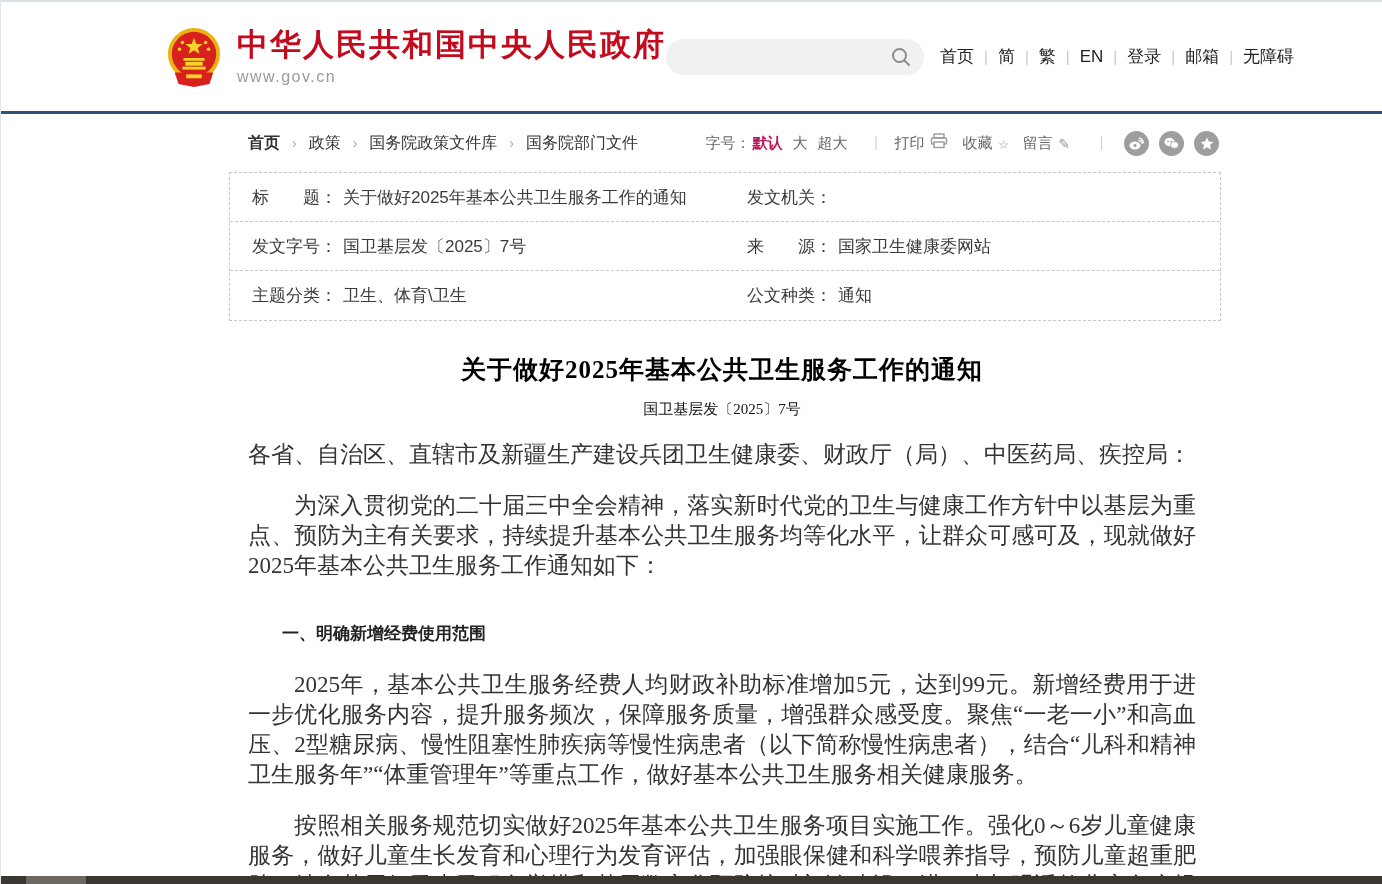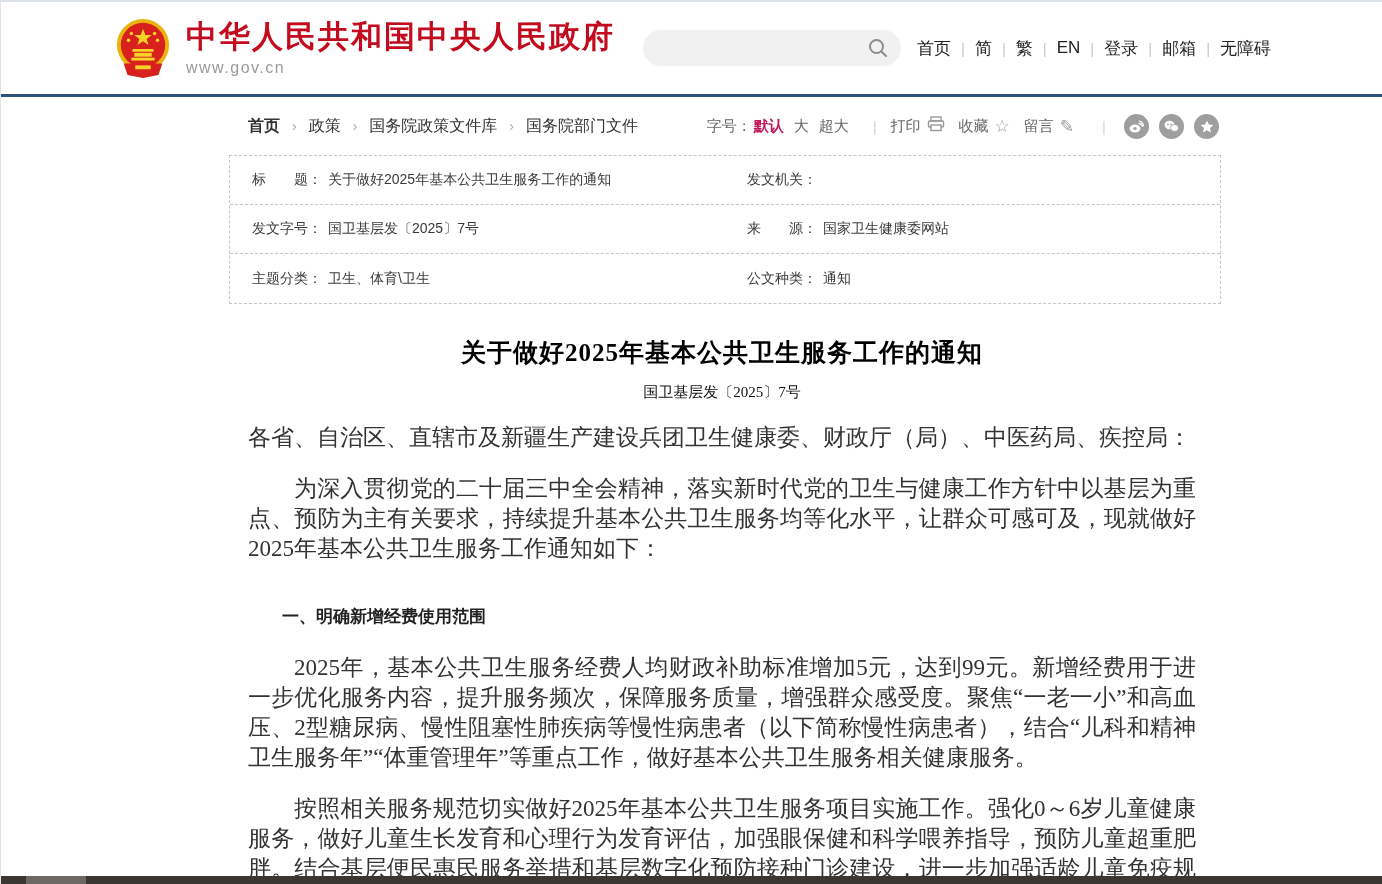--- a/index.html
+++ b/index.html
@@ -1,22 +1,22 @@
 <!DOCTYPE html>
 <html><head>
 <meta charset="utf-8">
 <style>
   * { margin:0; padding:0; box-sizing:border-box; }
   html,body { width:1382px; height:884px; overflow:hidden; background:#fff;
     font-family:"Liberation Sans", sans-serif; }
   body { border-top:2px solid #dde2e8; border-left:1px solid #e4e4e4; position:relative; }
 
   
-  .header { height:95px; border-bottom:3px solid #2d537a; display:flex;
-    align-items:center; justify-content:flex-start; padding:0 37px 0 113px; background:#fff;gap:28px; }
+  .header { height:112px; border-bottom:3px solid #2d537a; display:flex;
+    align-items:center; justify-content:center; padding:0 37px 0 113px; background:#fff; }
   .brand { display:flex; align-items:center; }
   .brand-emblem { width:58px; height:62px; margin-right:14px; }
   .brand-title { color:#c30b1e; font-size:31px; font-weight:bold; letter-spacing:2px; line-height:1.15; }
   .brand-url { color:#9a9a9a; font-size:16px; letter-spacing:1.5px; margin-top:5px; }
   .header-right { display:flex; align-items:center; gap:16px; }
   .search-box { width:258px; height:36px; background:#f1f1f1; border-radius:18px;
     display:flex; align-items:center; padding:0 12px 0 16px; }
   .search-box input { flex:1; border:none; outline:none; background:transparent;
     font-size:15px; color:#333; font-family:inherit; }
   .search-icon svg { display:block; }
@@ -27,34 +27,34 @@
   
   .content { width:992px; margin-left:228px; }
 
   
   .crumb-row { height:58px; display:flex; align-items:center; justify-content:space-between;
     padding:0 2px 0 19px; }
   .breadcrumb { display:flex; align-items:center; font-size:16px; color:#333; }
   .breadcrumb a { color:#333; text-decoration:none; cursor:pointer; }
   .crumb-home { font-weight:bold; color:#000; }
   .crumb-sep { color:#aaa; margin:0 12px; font-size:14px; }
-  .toolbar { display:flex; align-items:center; font-size:15px; color:#666; }
+  .toolbar { display:flex; align-items:center; font-size:15px; color:#666;font-family:Liberation Mono, monospace; }
   .fs-default { color:#be185d; font-weight:bold; margin:0 10px 0 2px; cursor:pointer; }
   .fs-opt { color:#666; margin-right:10px; cursor:pointer; }
   .tb-sep { color:#d5d5d5; margin:0 14px; }
   .tb-item { display:flex; align-items:center; color:#666; cursor:pointer; margin-right:14px; }
   .tb-item .glyph { color:#999; font-size:17px; margin-left:6px; }
   .share-circles { display:flex; align-items:center; gap:10px; margin-left:4px; }
   .share-circle { width:25px; height:25px; border-radius:50%; background:#9e9e9e;
     display:flex; align-items:center; justify-content:center; cursor:pointer; }
 
   
   .meta-box { border:1px dashed #c6c6c6; }
   .meta-row { display:flex; height:49px; align-items:center; border-bottom:1px dashed #c6c6c6;
-    font-size:14px; color:#3a3a3a; }
+    font-size:17px; color:#3a3a3a; }
   .meta-row:last-child { border-bottom:none; }
   .meta-pair { display:flex; width:50%; padding-left:22px; align-items:center; }
   .meta-label { white-space:pre; color:#3a3a3a; }
   .meta-value { color:#3a3a3a; margin-left:6px; }
 
   
   .article { padding:20px 25px 0 19px; font-family:"Liberation Serif", serif; color:#333; }
   .doc-title { text-align:center; font-size:25px; font-weight:bold; color:#000;
     margin-top:12px; letter-spacing:1px; }
   .doc-number { text-align:center; font-size:15px; color:#111; margin-top:14px; }

